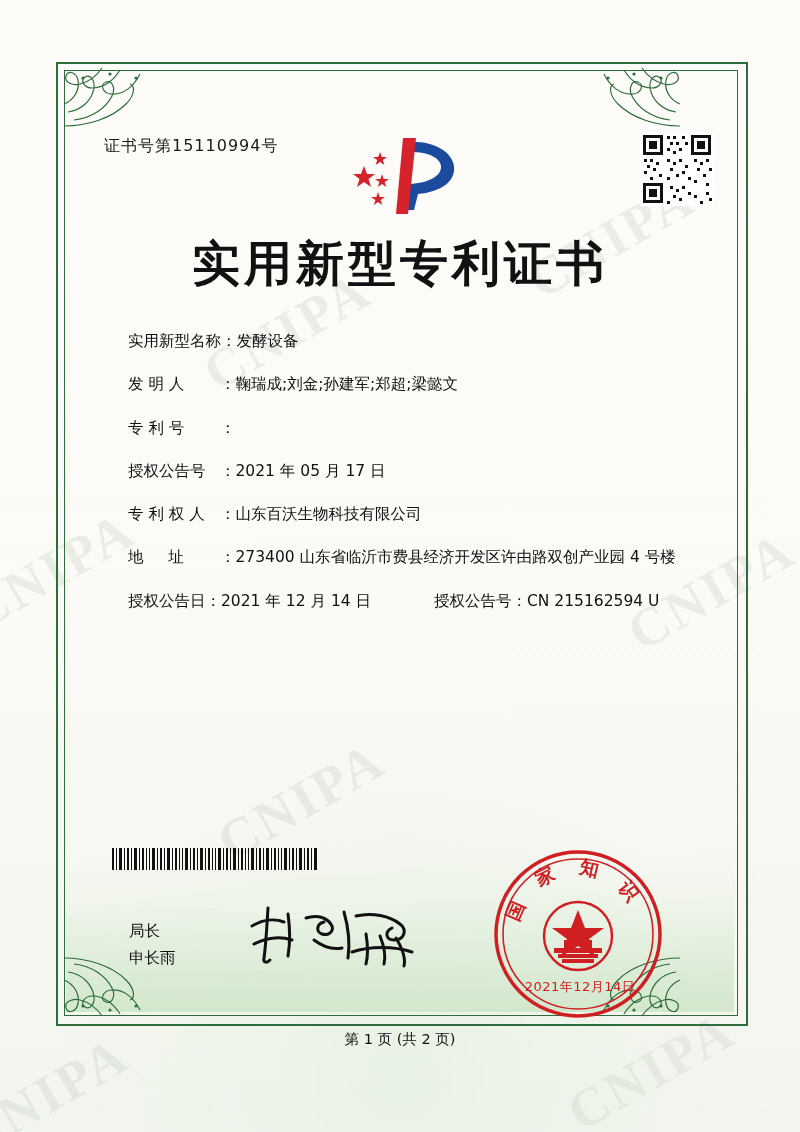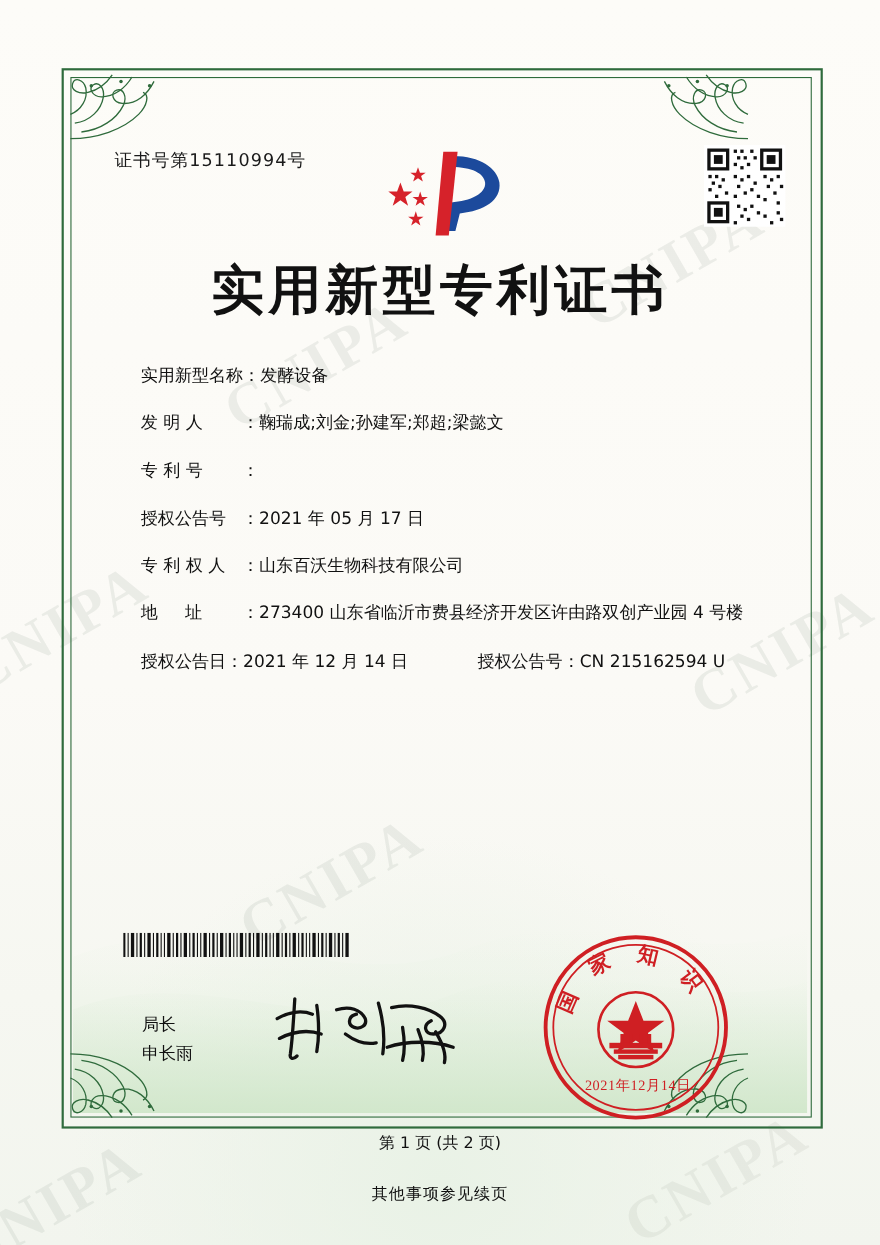--- a/index.html
+++ b/index.html
@@ -175,21 +175,20 @@
     width: 172px; height: 172px;
   }
   .seal-date {
     position: absolute;
     left: 500px; top: 978px;
     width: 160px;
     text-align: center;
     font-size: 13px;
     color: #cf1f23;
     letter-spacing: 0.5px;
-    font-family: Liberation Serif, serif;
   }
 
   
   .page-num {
     position: absolute;
     left: 0; right: 0; top: 1030px;
     text-align: center;
     font-size: 14.5px;
     color: #111;
   }
@@ -518,15 +517,14 @@
         <path id="sealArc" d="M 86,86 m -60,0 a 60,60 0 1,1 120,0"></path>
       </defs>
       <text font-family="'DejaVu Sans','Liberation Sans',sans-serif" font-size="19" font-weight="700" fill="#cf1f23" letter-spacing="8">
         <textPath href="#sealArc" startOffset="6%">国 家 知 识 产 权 局</textPath>
       </text>
     </svg>
   </div>
   <div class="seal-date">2021年12月14日</div>
 
   <div class="page-num">第 1 页 (共 2 页)</div>
-  <div class="footer-note">其他事项参见续页</div>
 
 </div>
 
 </body></html>

